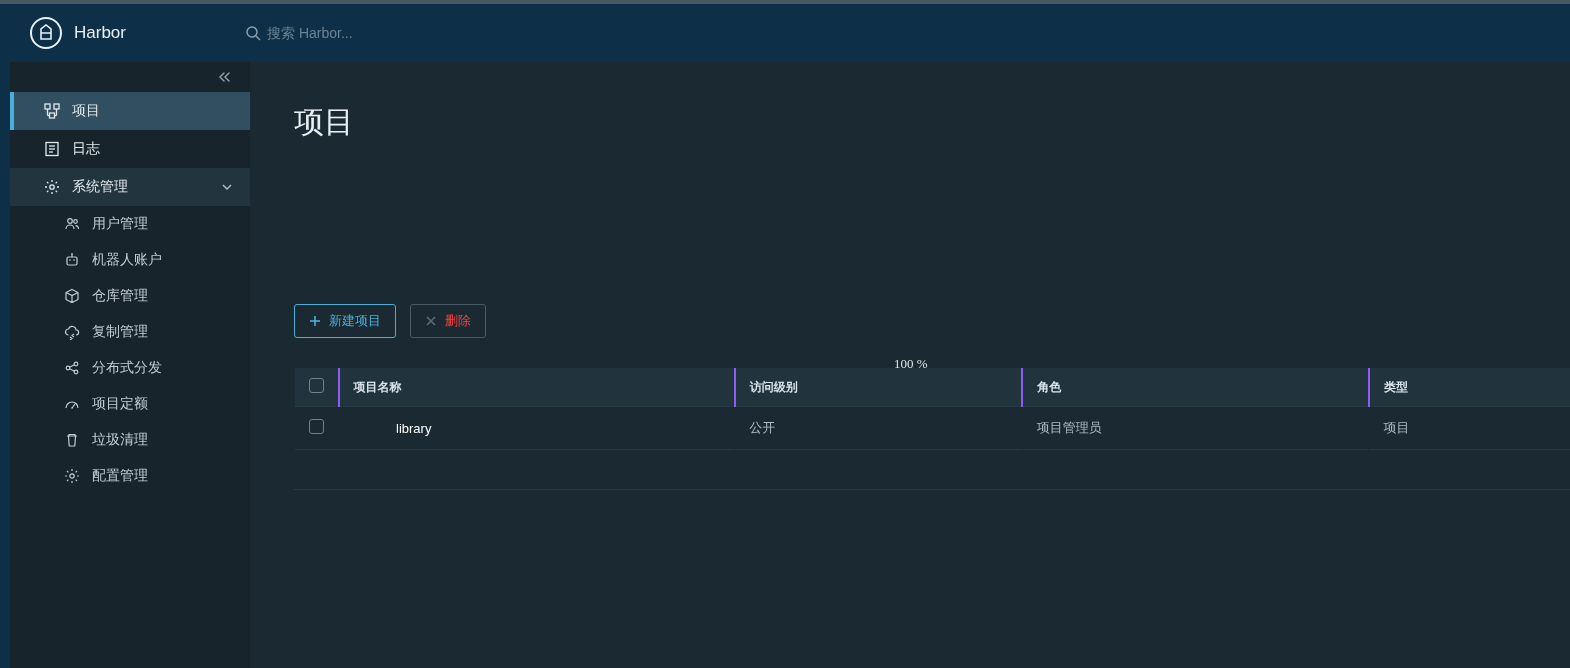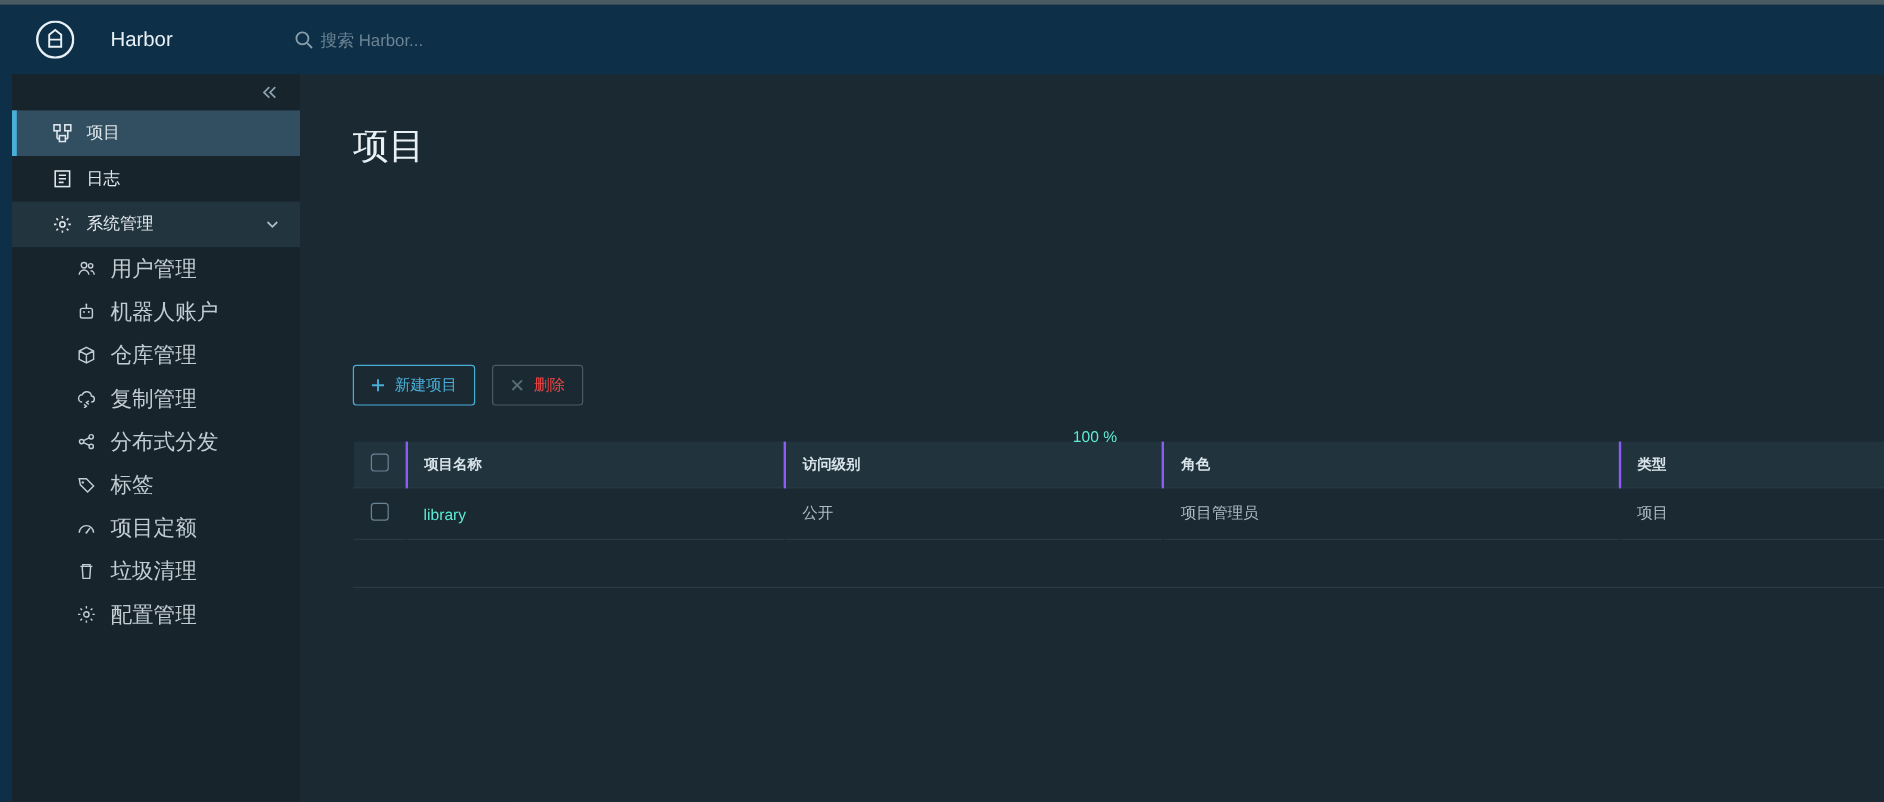--- a/index.html
+++ b/index.html
@@ -1,61 +1,61 @@
 <!DOCTYPE html>
 <html><head>
   <meta charset="utf-8">
   <style>
     * { margin:0; padding:0; box-sizing:border-box; font-family:"Helvetica Neue",Arial,"PingFang SC","Microsoft YaHei",sans-serif; }
     body { background:#1b2a32; color:#adbbc4; width:1570px; height:668px; overflow:hidden; }
     .top-line { height:4px; background:#4a5a63; }
     
     .header { display:flex; align-items:center; height:58px; background:#0d3048; padding-left:30px; }
-    .brand { display:flex; align-items:center; gap:30px; width:195px;text-align:right; }
+    .brand { display:flex; align-items:center; gap:12px; width:195px;text-align:right; }
     .logo { width:32px; height:32px; }
     .brand-name { color:#e9f0f5; font-size:17px; font-weight:400; }
     .search-wrap { flex:1; display:flex; align-items:center; padding-left:20px; }
     .search-icon { width:16px; height:16px; margin-right:6px; flex:none; }
     .search-input { background:transparent; border:none; outline:none; color:#cfd8dc; font-size:14px; width:400px; }
     .search-input::placeholder { color:#6c8393; }
     
     .layout { display:flex; height:calc(668px - 62px); }
     .left-gutter { width:10px; background:#0d3048; }
     .sidebar { width:240px; background:#17242c; display:flex; flex-direction:column; }
     .collapse-row { height:30px; display:flex; justify-content:flex-end; align-items:center; padding-right:18px; }
     .collapse-ic { width:14px; height:14px; }
     .nav { display:flex; flex-direction:column; }
     .nav-item { display:flex; align-items:center; gap:12px; height:38px; padding-left:34px; font-size:14px; color:#e1e8ed; cursor:pointer; position:relative; }
     .nav-item.active { background:#324f61; }
     .nav-item.active::before { content:""; position:absolute; left:0; top:0; bottom:0; width:4px; background:#49afd9; }
     .nav-item.section { background:#22343e; justify-content:space-between; padding-right:16px;gap:12px; }
-    .nav-sub { padding-left:54px; height:36px; display:flex; align-items:center; gap:12px; font-size:18px; color:#c2ccd3; cursor:pointer; }
+    .nav-sub { padding-left:54px; height:36px; display:flex; align-items:center; gap:12px; font-size:14px; color:#c2ccd3; cursor:pointer; }
     .ic { width:16px; height:16px; flex:none; }
     .chev { width:14px; height:14px; }
     
     .main { flex:1; padding:40px 0 0 44px; }
     .page-title { color:#e9f0f5; font-size:30px; font-weight:300; margin-bottom:140px; }
     .actions { display:flex; gap:14px; margin-bottom:30px; }
     .btn { display:flex; align-items:center; gap:8px; height:34px; padding:0 14px; border-radius:3px; font-size:13px; cursor:pointer;margin-top:21px; }
     .btn-primary { border:1px solid #49afd9; color:#49afd9; background:transparent; }
     .btn-disabled { border:1px solid #4a5a63; color:#ef4444; background:transparent; cursor:not-allowed; }
     .plus, .x { width:12px; height:12px; }
     
     .table-wrap { position:relative; }
     .table { width:100%; border-collapse:collapse; }
     .table thead { background:#21333c; }
     .table th { text-align:left; font-size:12px; font-weight:600; color:#d9e4ea; padding:10px 14px; border-left:2px solid #8b5cf6; }
     .table th:first-child { border-left:none; width:44px; }
     .table td { font-size:13px; padding:12px 14px; border-top:1px solid #2a3a43; border-left:1px solid transparent; }
     .table tbody tr { background:#1b2a32; }
     .table tbody tr:first-child td { border-top:1px solid #2a3a43; }
-    .table .link { color:#5eead4; }
+    .table .link { color:#ffffff;margin-left:43px; }
     .table .spacer-row td { height:40px; border-top:1px solid #2a3a43; border-bottom:1px solid #2a3a43; }
     .cb { width:15px; height:15px; border:1px solid #6c8393; border-radius:3px; display:inline-block; }
-    .ghost { position:absolute; top:-12px; left:600px; color:#5eead4; font-size:13px; }
+    .ghost { position:absolute; top:-12px; left:600px; color:#e5e5e5; font-size:13px;font-family:Liberation Serif, serif; }
     svg { display:block; }
   </style>
 </head>
 <body>
 
 <div class="top-line"></div>
 
 <div class="header">
   <div class="brand">
     <span>
@@ -175,29 +175,20 @@
         <span>
             <svg class="ic" viewBox="0 0 16 16">
               <circle cx="4" cy="8" r="1.8" fill="none" stroke="#c2ccd3" stroke-width="1.2"></circle>
               <circle cx="12" cy="4" r="1.8" fill="none" stroke="#c2ccd3" stroke-width="1.2"></circle>
               <circle cx="12" cy="12" r="1.8" fill="none" stroke="#c2ccd3" stroke-width="1.2"></circle>
               <line x1="5.6" y1="7.2" x2="10.4" y2="4.8" stroke="#c2ccd3" stroke-width="1.2"></line>
               <line x1="5.6" y1="8.8" x2="10.4" y2="11.2" stroke="#c2ccd3" stroke-width="1.2"></line>
             </svg>
           </span>
         <span>分布式分发</span>
-      </div>
-      <div class="nav-sub">
-        <span>
-            <svg class="ic" viewBox="0 0 16 16">
-              <path d="M2 3 L8 3 L14 9 L9 14 L3 8 Z" fill="none" stroke="#c2ccd3" stroke-width="1.2"></path>
-              <circle cx="5" cy="6" r="1" fill="#c2ccd3"></circle>
-            </svg>
-          </span>
-        <span>标签</span>
       </div>
       <div class="nav-sub">
         <span>
             <svg class="ic" viewBox="0 0 16 16">
               <path d="M2 12a6 6 0 1112 0" fill="none" stroke="#c2ccd3" stroke-width="1.2"></path>
               <line x1="8" y1="12" x2="11" y2="8" stroke="#c2ccd3" stroke-width="1.2"></line>
               <circle cx="8" cy="12" r="0.8" fill="#c2ccd3"></circle>
             </svg>
           </span>
         <span>项目定额</span>

